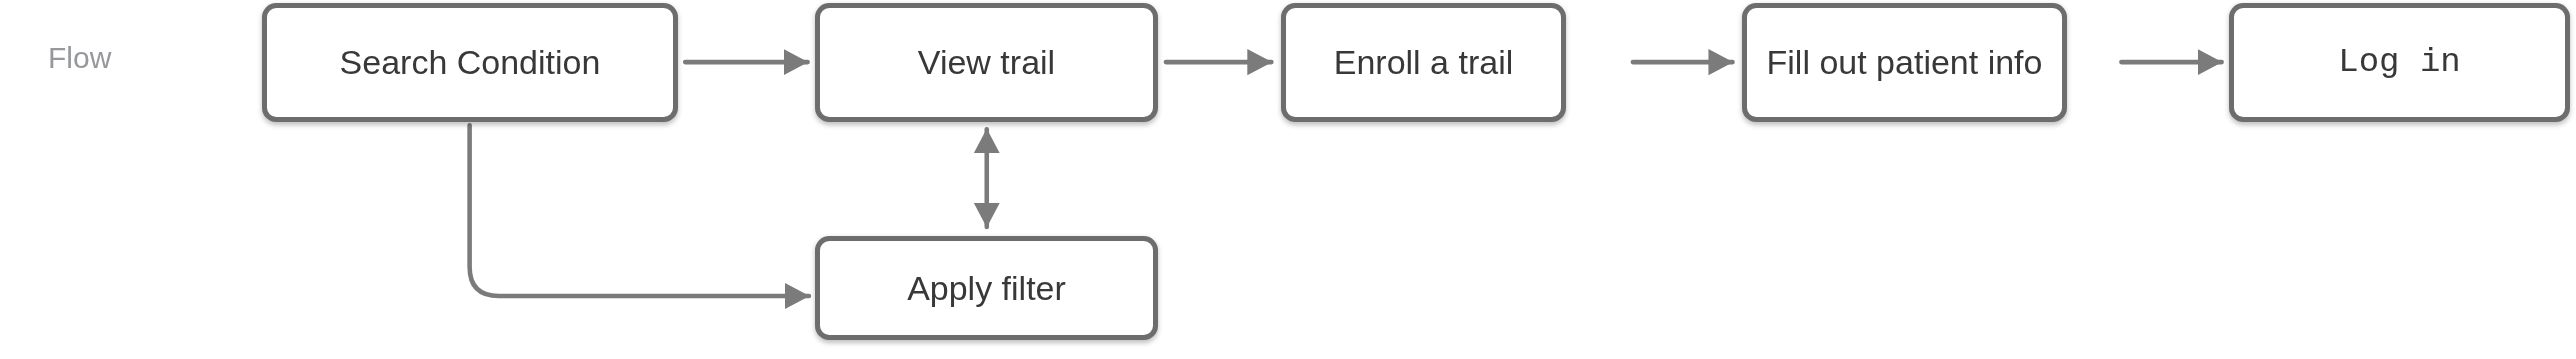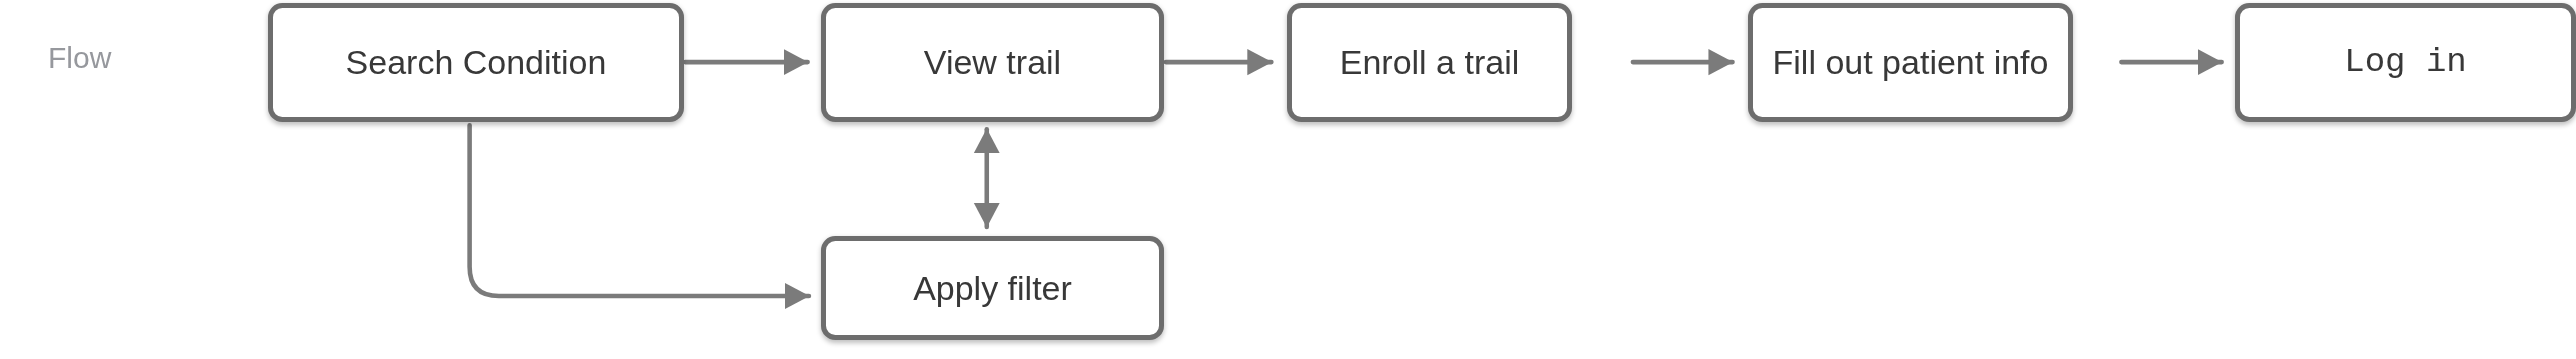--- a/index.html
+++ b/index.html
@@ -46,21 +46,20 @@
     background: #ffffff;
     border: 5.2px solid #6d6d6d;
     border-radius: 14.3px;
     box-shadow: 0 2.6px 5.2px rgba(0,0,0,0.25);
     display: flex;
     align-items: center;
     justify-content: center;
     font-size: 34px;
     color: #383838;
     white-space: nowrap;
-    margin-left: 6px;
   }
 
   .n-search { left: 262px;  top: 2.6px;   width: 416px; height: 119px; }
   .n-view   { left: 815px; top: 2.6px;   width: 343px; height: 119px; }
   .n-enroll { left: 1281px; top: 2.6px;   width: 285px; height: 119px; }
   .n-fill   { left: 1742px; top: 2.6px;   width: 325px; height: 119px; }
   .n-login  { left: 2229px; top: 2.6px;   width: 341px; height: 119px; font-family: Liberation Mono, monospace; }
   .n-apply  { left: 815px; top: 236px; width: 343px; height: 104px; }
 </style>
 </head>

